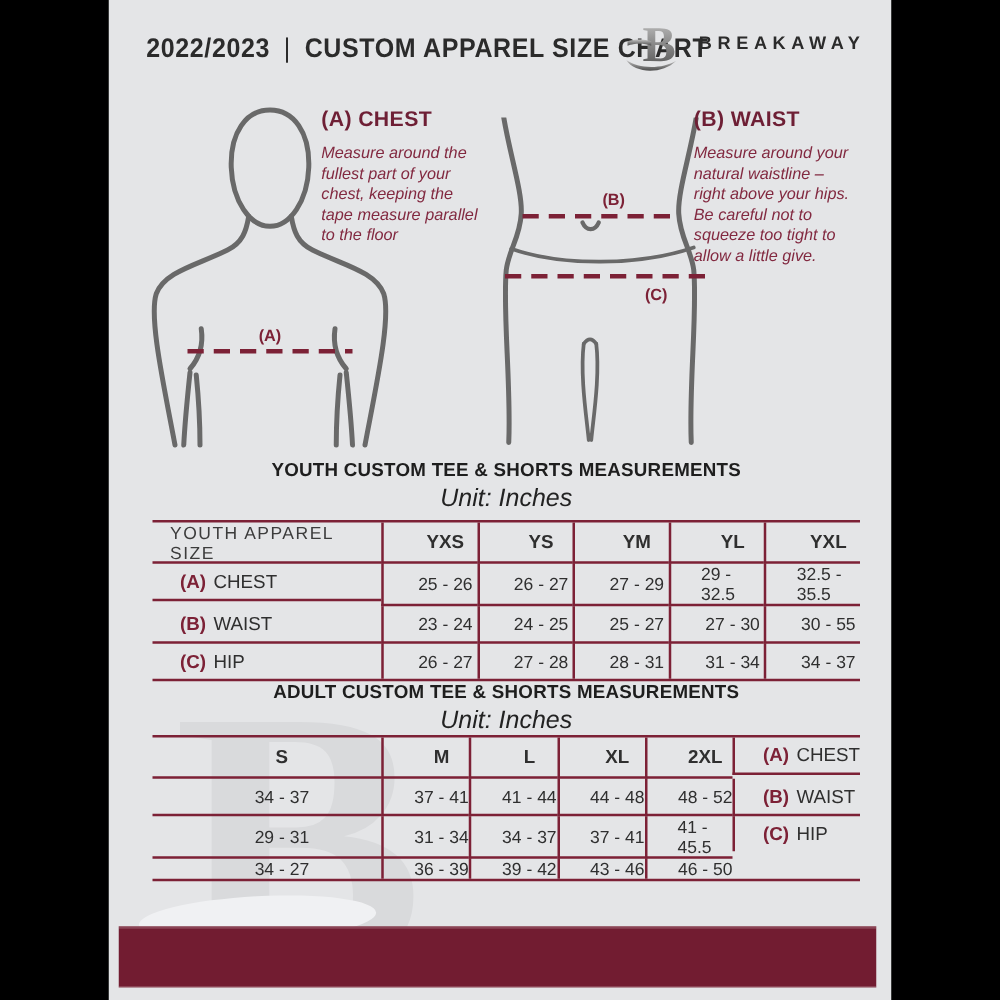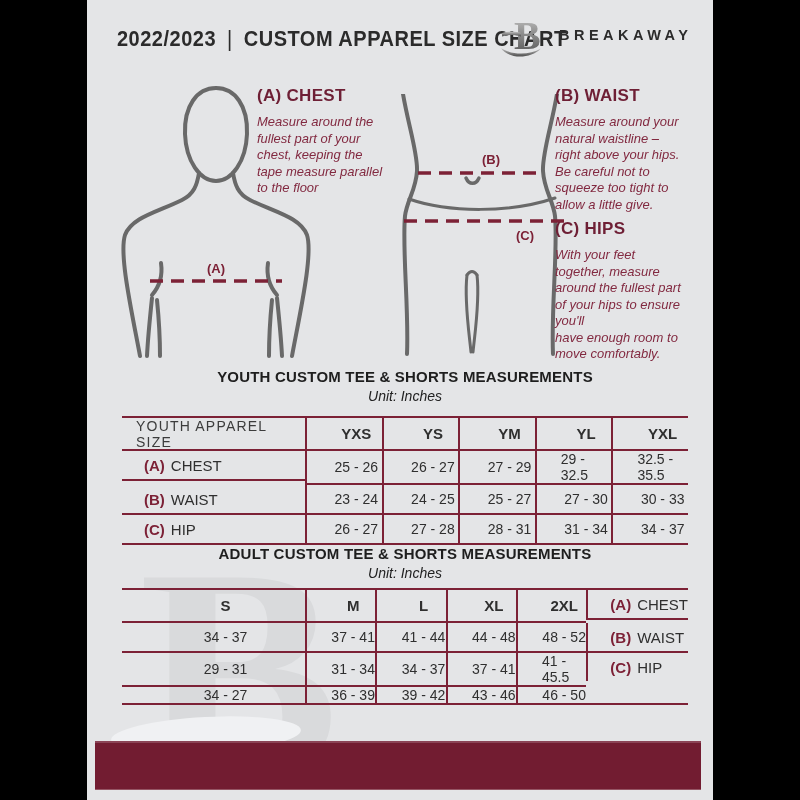--- a/index.html
+++ b/index.html
@@ -47,21 +47,21 @@
   .guide-block p{
     margin:0;font-style:italic;font-size:13px;line-height:1.27;color:#822940;white-space:pre-line;
   }
   
   .sec-title{
     position:absolute;left:35px;width:566px;z-index:1;text-align:center;
     font-weight:bold;font-size:15px;letter-spacing:.2px;color:#1e1e1e;
   }
   .sec-unit{
     position:absolute;left:35px;width:566px;z-index:1;text-align:center;
-    font-style:italic;font-size:14px;color:#222;
+    font-style:italic;font-size:20px;color:#222;
   }
   .t-youth-title{top:368px;} .t-youth-unit{top:388px;}
   .t-adult-title{top:545px;} .t-adult-unit{top:565px;}
   
   .size-table{
     position:absolute;left:35px;width:566px;z-index:1;display:grid;
     grid-template-columns:183px repeat(5,1fr);
     border-top:2px solid #7C2136;border-bottom:2px solid #7C2136;
   }
   .yt{top:416px;} .at{top:588px;}
@@ -152,30 +152,20 @@
 allow a little give.</p>
   </div>
   <div class="guide-block gb-chest">
     <h3>(A) CHEST</h3>
     <p>Measure around the
 fullest part of your
 chest, keeping the
 tape measure parallel
 to the floor</p>
   </div>
-  <div class="guide-block gb-hips">
-    <h3>(C) HIPS</h3>
-    <p>With your feet
-together, measure
-around the fullest part
-of your hips to ensure
-you'll
-have enough room to
-move comfortably.</p>
-  </div>
 
   <div class="sec-title t-youth-title">YOUTH CUSTOM TEE &amp; SHORTS MEASUREMENTS</div>
   <div class="sec-unit t-youth-unit">Unit: Inches</div>
   <div class="size-table yt" id="youth-table">
       <div class="cell head first">YOUTH APPAREL SIZE</div>
       <div class="cell head size">YXS</div>
       <div class="cell head size">YS</div>
       <div class="cell head size">YM</div>
       <div class="cell head size">YL</div>
       <div class="cell head size">YXL</div>
@@ -189,21 +179,21 @@
       <div class="cell val">29 - 32.5</div>
       <div class="cell val">32.5 - 35.5</div>
       <div class="cell rowlab">
         <span class="pfx">(B)</span>
         <span class="lbl">WAIST</span>
       </div>
       <div class="cell val">23 - 24</div>
       <div class="cell val">24 - 25</div>
       <div class="cell val">25 - 27</div>
       <div class="cell val">27 - 30</div>
-      <div class="cell val">30 - 33</div>
+      <div class="cell val">30 - 55</div>
       <div class="cell rowlab lastrow">
         <span class="pfx">(C)</span>
         <span class="lbl">HIP</span>
       </div>
       <div class="cell val lastrow">26 - 27</div>
       <div class="cell val lastrow">27 - 28</div>
       <div class="cell val lastrow">28 - 31</div>
       <div class="cell val lastrow">31 - 34</div>
       <div class="cell val lastrow">34 - 37</div>
     </div>

